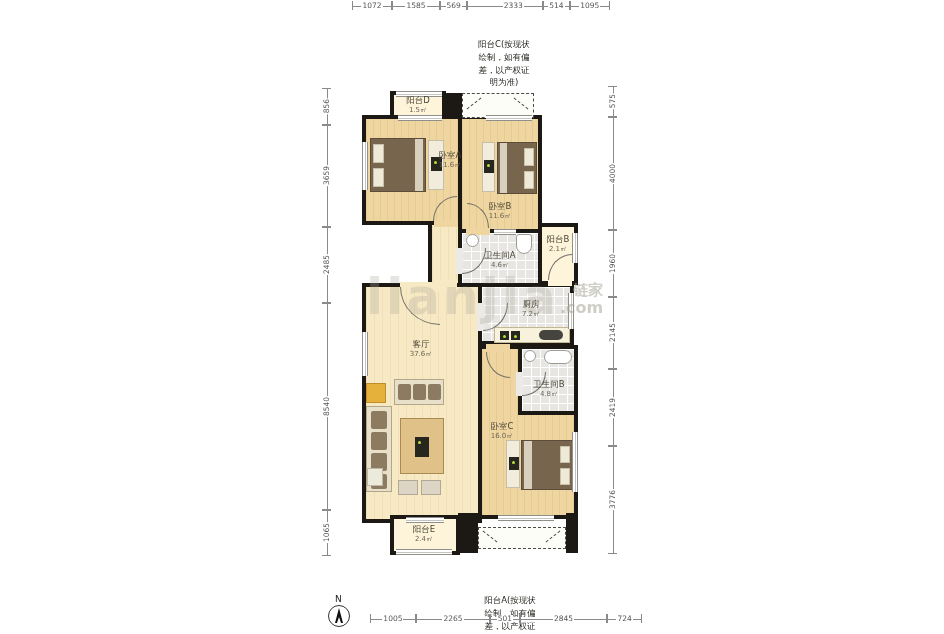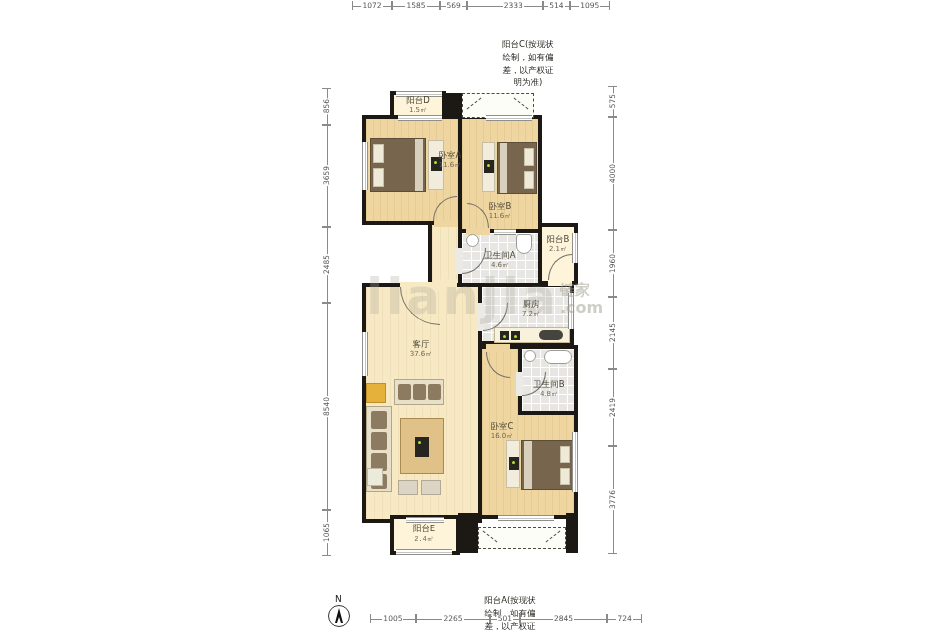--- a/index.html
+++ b/index.html
@@ -58,21 +58,21 @@
   .fold{position:absolute;background:#e9e2d0;opacity:.85;}
   .ward{background:#f2ecdd;border:1px solid #c6bea7;}
   .tv{position:absolute;background:#26261f;}
   .tv::after{content:"";position:absolute;left:3px;top:4px;width:3px;height:3px;background:#b8e03a;border-radius:50%;}
   .sofa{background:#e9e0ca;border:1px solid #b2a688;}
   .cush{position:absolute;background:#8c7b61;border-radius:2px;}
   .whitebox{background:#ffffff;border:1px solid #9c9c96;}
 
   
   .wm-big{position:absolute;z-index:5;font-size:50px;font-weight:bold;color:rgba(172,169,156,.30);letter-spacing:3px;}
-  .wm-cn{position:absolute;z-index:5;color:rgba(168,165,152,.55);font-size:15px;font-weight:bold;line-height:1.1;text-align:left;}
+  .wm-cn{position:absolute;z-index:5;color:rgba(168,165,152,.55);font-size:15px;font-weight:bold;line-height:1.1;text-align:right;}
   .wm-cn small{font-size:16px;font-weight:bold;}
 
   
   .north-n{position:absolute;z-index:8;font-size:9px;color:#222;}
   .north-c{position:absolute;z-index:8;width:22px;height:22px;border:1px solid #333;border-radius:50%;background:#fff;}
   .needle{position:absolute;z-index:9;width:0;height:0;border-left:4px solid transparent;border-right:4px solid transparent;border-bottom:15px solid #111;}
   .needle2{position:absolute;z-index:10;width:0;height:0;border-left:2px solid transparent;border-right:2px solid transparent;border-bottom:6px solid #fff;}
 </style>
 </head>
 <body>
@@ -300,26 +300,26 @@
       <span class="ar">37.6㎡</span>
     </div>
   <div class="lbl" style="left:549px;top:389px;">
       <span class="nm">卫生间B</span>
       <span class="ar">4.8㎡</span>
     </div>
   <div class="lbl" style="left:502px;top:431px;">
       <span class="nm">卧室C</span>
       <span class="ar">16.0㎡</span>
     </div>
-  <div class="lbl" style="left:424px;top:534px;font-family:Liberation Mono, monospace;">
+  <div class="lbl" style="left:424px;top:534px;">
       <span class="nm">阳台E</span>
       <span class="ar">2.4㎡</span>
     </div>
 
-  <div class="note" style="left:492px;top:38px;width:72px;">阳台C(按现状
+  <div class="note" style="left:468px;top:38px;width:72px;">阳台C(按现状
 绘制，如有偏
 差，以产权证
 明为准)</div>
   <div class="note" style="left:472px;top:550px;width:76px;margin-top:44px;">阳台A(按现状
 绘制，如有偏
 差，以产权证
 明为准)</div>
 
   <div class="north-n" style="left:335px;top:594px;">N</div>
   <div class="north-c" style="left:328px;top:605px;"></div>

